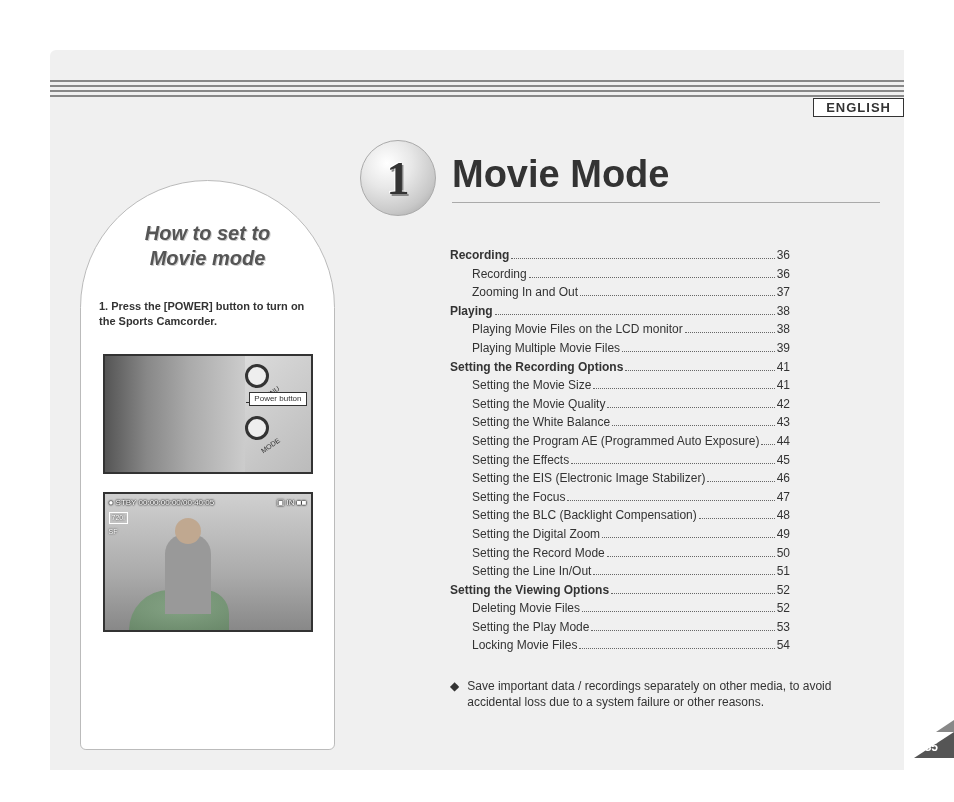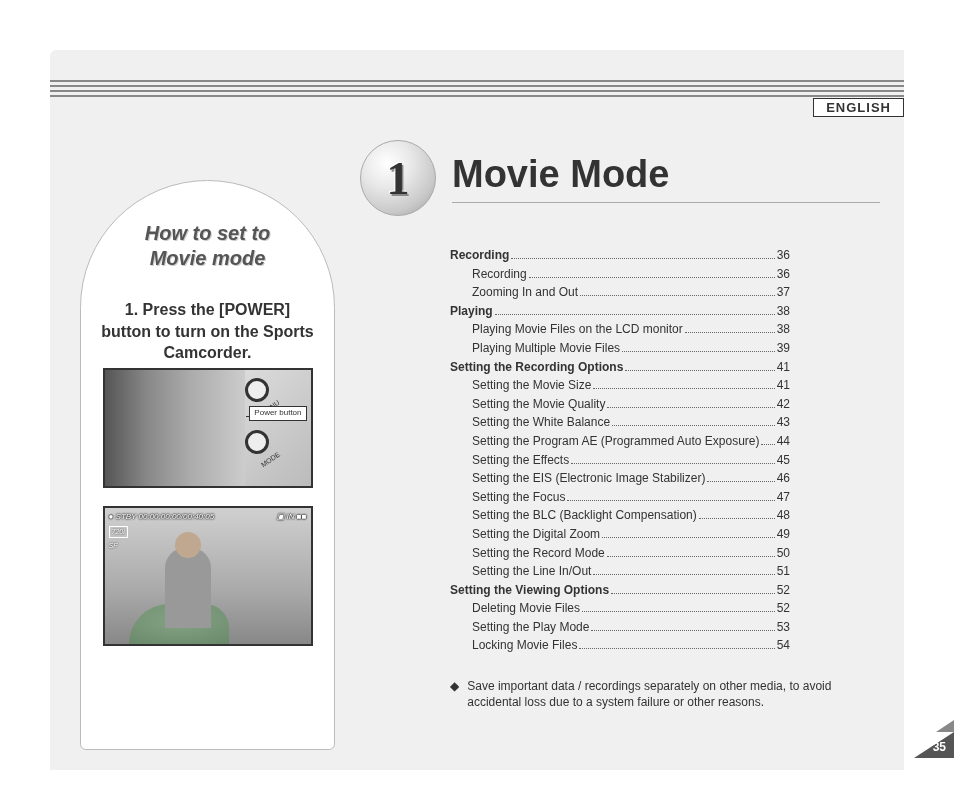--- a/index.html
+++ b/index.html
@@ -54,25 +54,25 @@
     text-align: center;
     font-size: 20px;
     font-weight: bold;
     font-style: italic;
     color: #555;
     text-shadow: 1px 1px 0 #ccc;
     line-height: 1.25;
     margin-bottom: 28px;
   }
   .step-text {
-    font-size: 16px;
+    font-size: 11px;
     font-weight: bold;
-    text-align: center;
+    text-align: left;
     line-height: 1.35;
-    margin-bottom: 4px;
+    margin-bottom: 25px;
   }
   .step-text-left {
     font-size: 13.5px;
     font-weight: bold;
     line-height: 1.35;
     padding-left: 4px;
     margin-bottom: 6px;
   }
   .step-text-left .movie-word { font-style: italic; font-weight: bold; }
   .diagram {
@@ -111,21 +111,20 @@
   .diagram .callout-line {
     position: absolute; right: 40px; top: 46px; width: 25px; height: 1px; background: #333;
   }
   .screenshot {
     width: 210px; height: 140px;
     margin: 0 auto;
     border: 2px solid #333;
     background: linear-gradient(to bottom, #d0d0d0 0%, #aaa 60%, #888 100%);
     position: relative;
     overflow: hidden;
-    font-style: italic;
   }
   .screenshot .osd-top {
     position: absolute; left: 4px; top: 4px; right: 4px;
     font-size: 8px; color: #fff;
     display: flex; justify-content: space-between;
     text-shadow: 0 0 2px #000, 0 0 2px #000;
   }
   .screenshot .osd-left {
     position: absolute; left: 4px; top: 18px;
     font-size: 7px; color: #fff;
@@ -211,21 +210,21 @@
     border-width: 0 0 26px 40px;
     border-color: transparent transparent #555 transparent;
   }
   .page-corner .tri2 {
     position: absolute; right: 0; top: -12px;
     border-style: solid;
     border-width: 0 0 12px 18px;
     border-color: transparent transparent #888 transparent;
   }
   .page-num {
-    position: absolute; right: 8px; bottom: 48px;
+    position: absolute; right: 16px; bottom: 48px;
     color: #fff; font-size: 12px; font-weight: bold;
     z-index: 2;
   }
 </style>
 </head>
 <body>
 
 <div class="page-bg"></div>
 <div class="stripes"></div>
 

